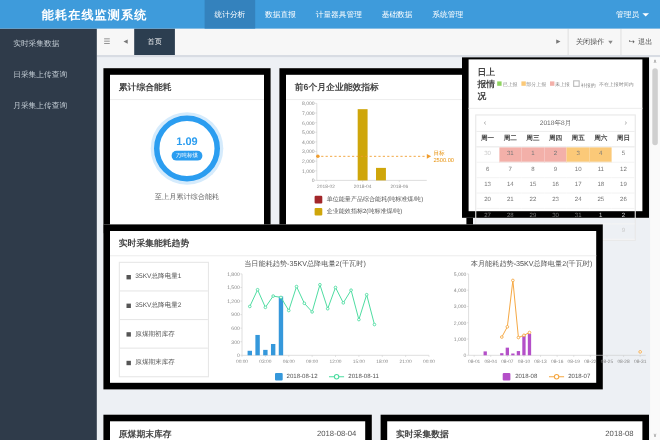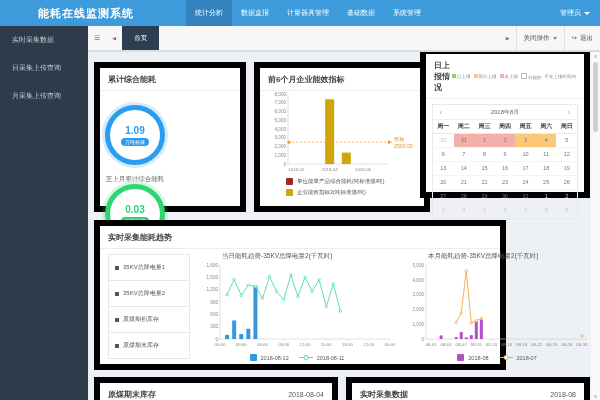--- a/index.html
+++ b/index.html
@@ -21,21 +21,21 @@
   .tbi.sm{font-size:5px;}
   .tab-act{background:#2c3e50;color:#fff;font-size:6.5px;height:24px;display:flex;align-items:center;padding:0 12px;cursor:pointer;}
   .tb-right{margin-left:auto;display:flex;align-items:center;height:100%;}
   .tb-close,.tb-out{font-size:6.5px;color:#555;padding:0 7px;height:100%;display:flex;align-items:center;gap:3px;border-left:1px solid #e2e2e2;cursor:pointer;}
   .crt-g{display:inline-block;width:0;height:0;border-left:2.5px solid transparent;border-right:2.5px solid transparent;border-top:3px solid #888;}
   
   .pnl{position:absolute;background:#fff;border:6px solid #000000;box-sizing:border-box;}
   .pttl{font-size:8px;font-weight:bold;color:#444;padding:6px 8px 5px 8px;border-bottom:1px solid #eee;display:flex;align-items:center;}
   .pttl .rdate{margin-left:auto;font-weight:normal;font-size:7px;color:#555;}
   
-  .gwrap{display:flex;justify-content:center;padding-top:14px;flex-direction:column;}
+  .gwrap{display:flex;justify-content:center;padding-top:14px;}
   .gg{display:flex;flex-direction:column;align-items:center;width:70px;}
   .gring{width:50px;height:50px;border-radius:50%;display:flex;flex-direction:column;align-items:center;justify-content:center;background:#fff;}
   .gval{font-size:10px;font-weight:bold;}
   .gunit{font-size:5px;color:#fff;padding:1px 4px;border-radius:5px;margin-top:2px;}
   .glab{font-size:6.5px;color:#666;margin-top:10px;white-space:nowrap;}
   
   .lgv{position:absolute;left:26px;display:flex;flex-direction:column;gap:4px;}
   .lgi{display:flex;align-items:center;gap:4px;font-size:5.5px;color:#555;white-space:nowrap;}
   .lsq{width:7px;height:7px;border-radius:1px;display:inline-block;}
   .lgh{display:flex;justify-content:center;gap:10px;font-size:5.5px;color:#555;align-items:center;}
@@ -108,27 +108,20 @@
 
   <div class="pnl" style="left:94px;top:62px;width:152px;height:150px;">
     <div class="pttl">累计综合能耗</div>
     <div class="gwrap" id="gauges">
         <div class="gg">
           <div class="gring" style="border: 5px solid rgb(43, 157, 240); box-shadow: rgba(43, 157, 240, 0.2) 0px 0px 0px 3px;">
             <div class="gval" style="color: rgb(43, 157, 240);">1.09</div>
             <div class="gunit" style="background: rgb(43, 157, 240);">万吨标煤</div>
           </div>
           <div class="glab">至上月累计综合能耗</div>
-        </div>
-        <div class="gg">
-          <div class="gring" style="border: 5px solid rgb(47, 213, 115); box-shadow: rgba(47, 213, 115, 0.2) 0px 0px 0px 3px;">
-            <div class="gval" style="color: rgb(47, 213, 115);">0.03</div>
-            <div class="gunit" style="background: rgb(47, 213, 115);">万吨标煤</div>
-          </div>
-          <div class="glab">本月累计综合能耗</div>
         </div>
       </div>
   </div>
 
   <div class="pnl" style="left:254px;top:62px;width:176px;height:150px;">
     <div class="pttl">前6个月企业能效指标</div>
     <div id="effChart" style="position:absolute;left:2px;top:22px;"><svg width="156" height="86" viewBox="0 0 156 86">
           <line x1="26" y1="4" x2="26" y2="74" stroke="#ccc" stroke-width="0.6"></line>
           <line x1="26" y1="74" x2="126" y2="74" stroke="#ccc" stroke-width="0.6"></line>
           <text x="24" y="75.7" text-anchor="end" font-size="4.6" fill="#888">0</text>
@@ -247,21 +240,21 @@
             <span class="c out">5</span>
             <span class="c out">6</span>
             <span class="c out">7</span>
             <span class="c out">8</span>
             <span class="c out">9</span>
           </div>
         </div>
     </div>
   </div>
 
-  <div class="pnl" style="left:94px;top:220px;width:412px;height:150px;">
+  <div class="pnl" style="left:94px;top:204px;width:454px;height:150px;">
     <div class="pttl">实时采集能耗趋势</div>
     <div class="mlist" id="meters">
         <div class="mi"><span class="msq"></span>35KV总降电量1</div>
         <div class="mi"><span class="msq"></span>35KV总降电量2</div>
         <div class="mi"><span class="msq"></span>原煤期初库存</div>
         <div class="mi"><span class="msq"></span>原煤期末库存</div>
       </div>
     <div style="position:absolute;left:96px;top:26px;width:202px;">
       <div class="chart-ttl">当日能耗趋势-35KV总降电量2(千瓦时)</div>
       <div id="dayChart"><svg width="202" height="88" viewBox="0 0 202 88">

